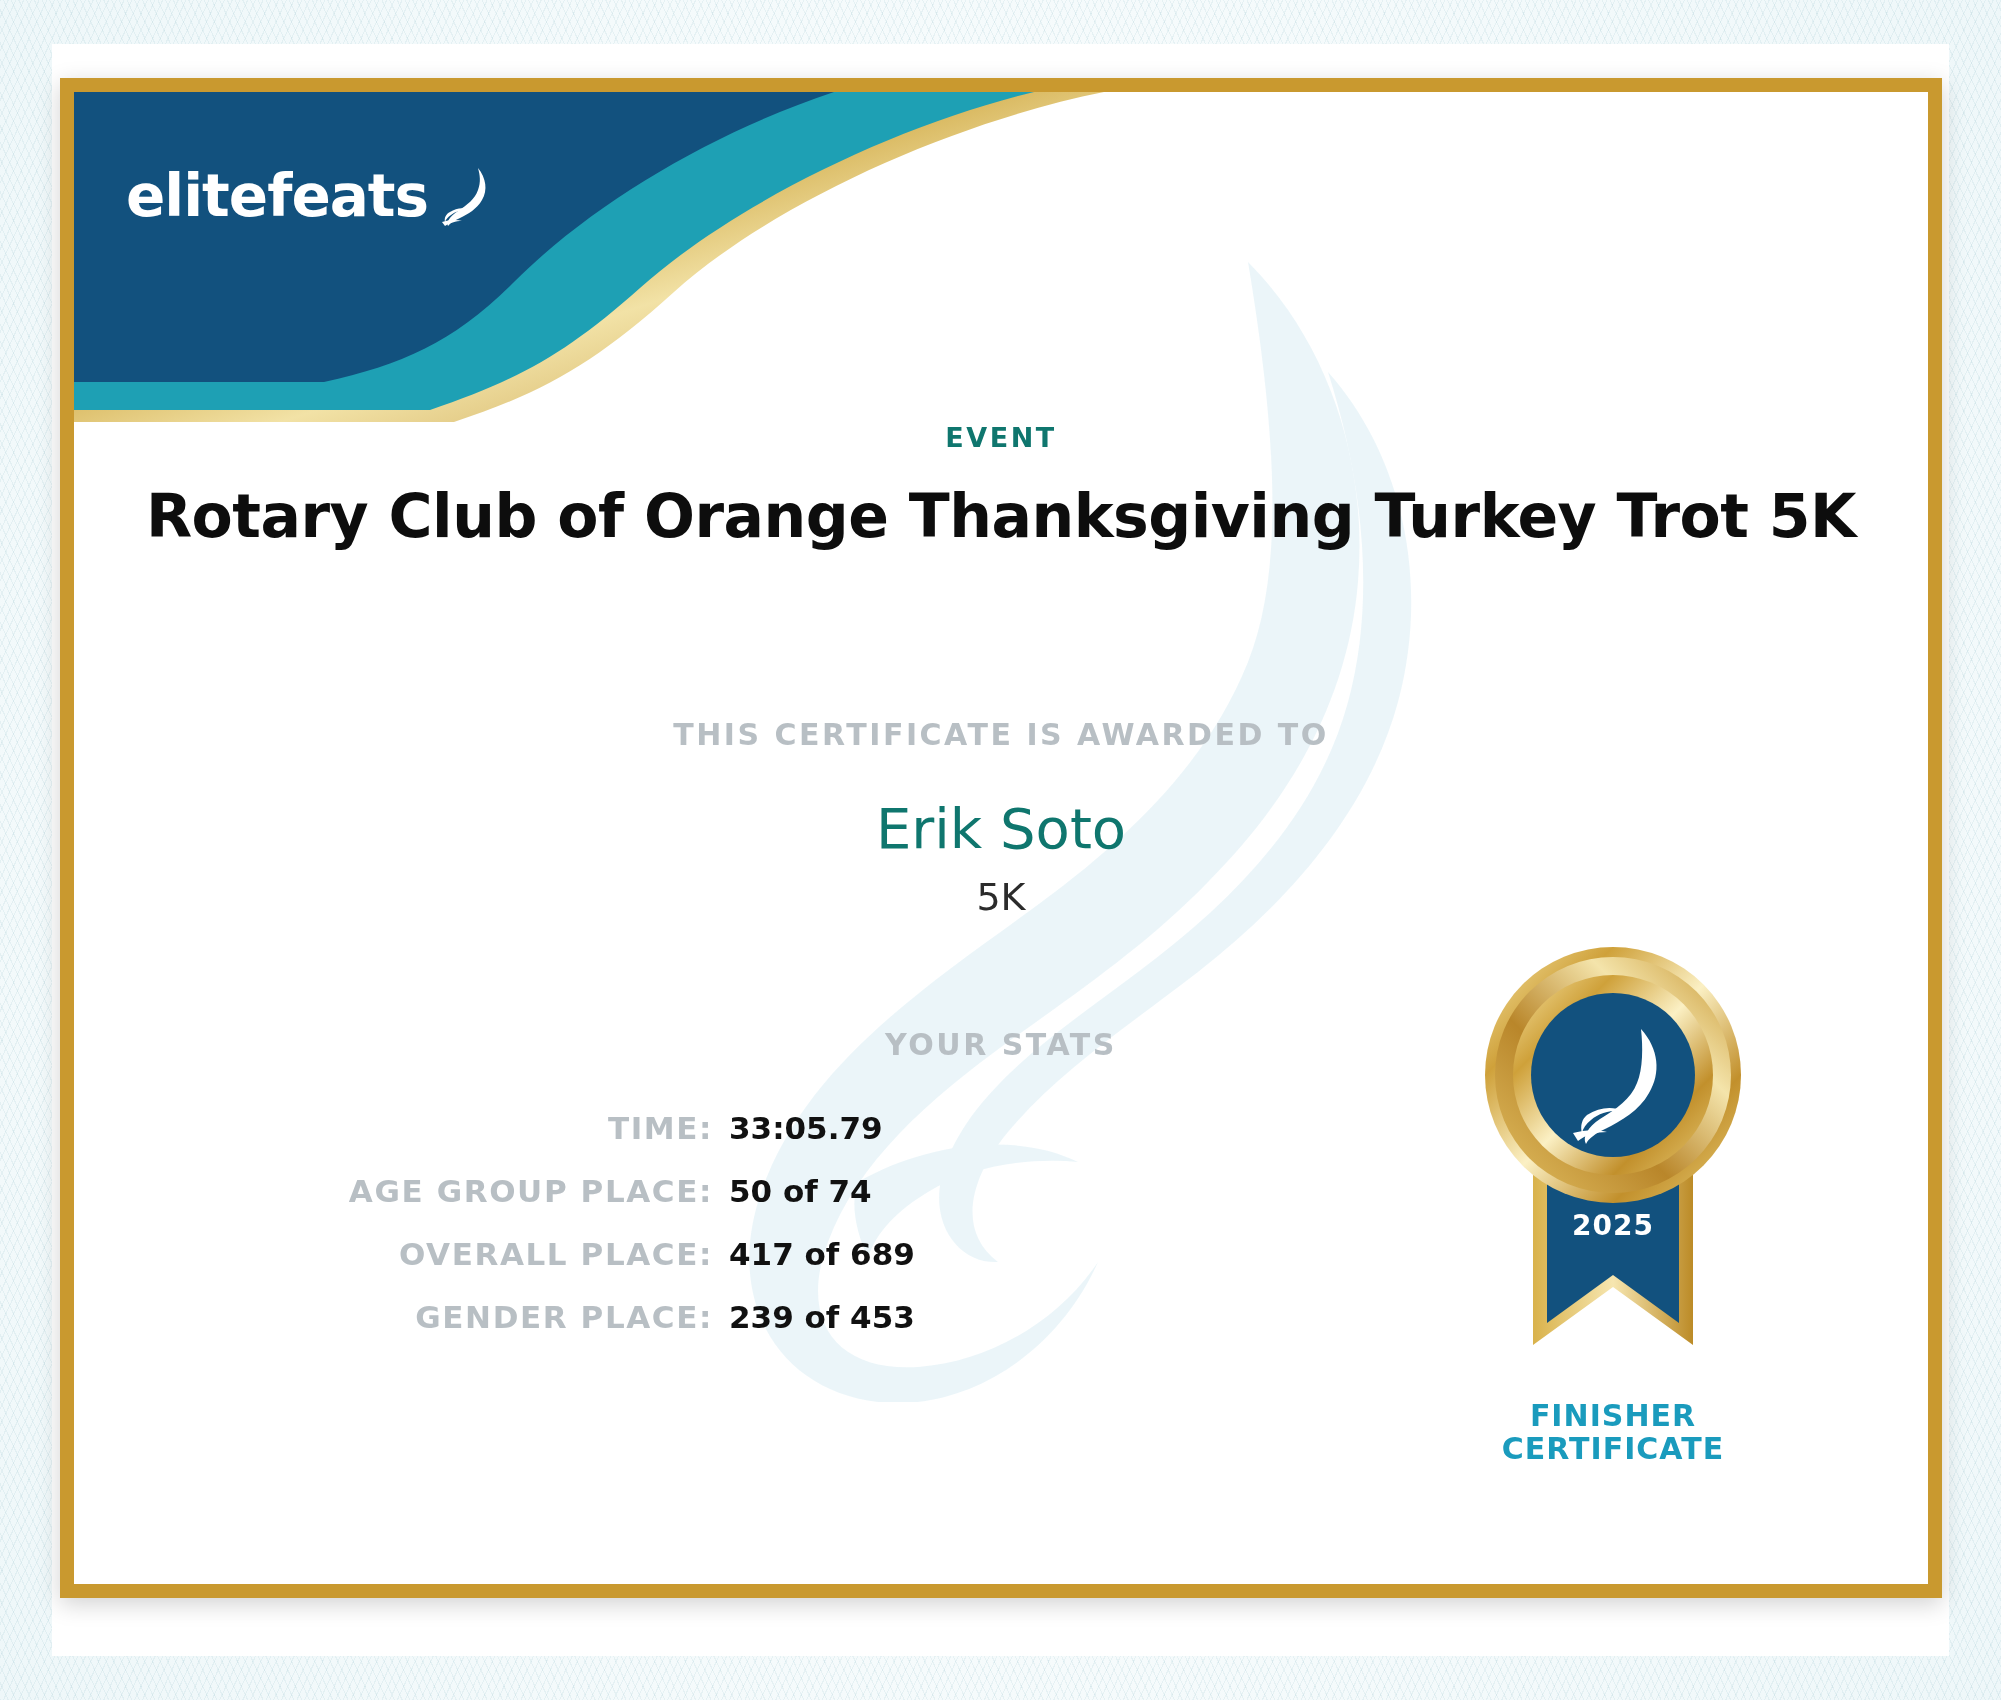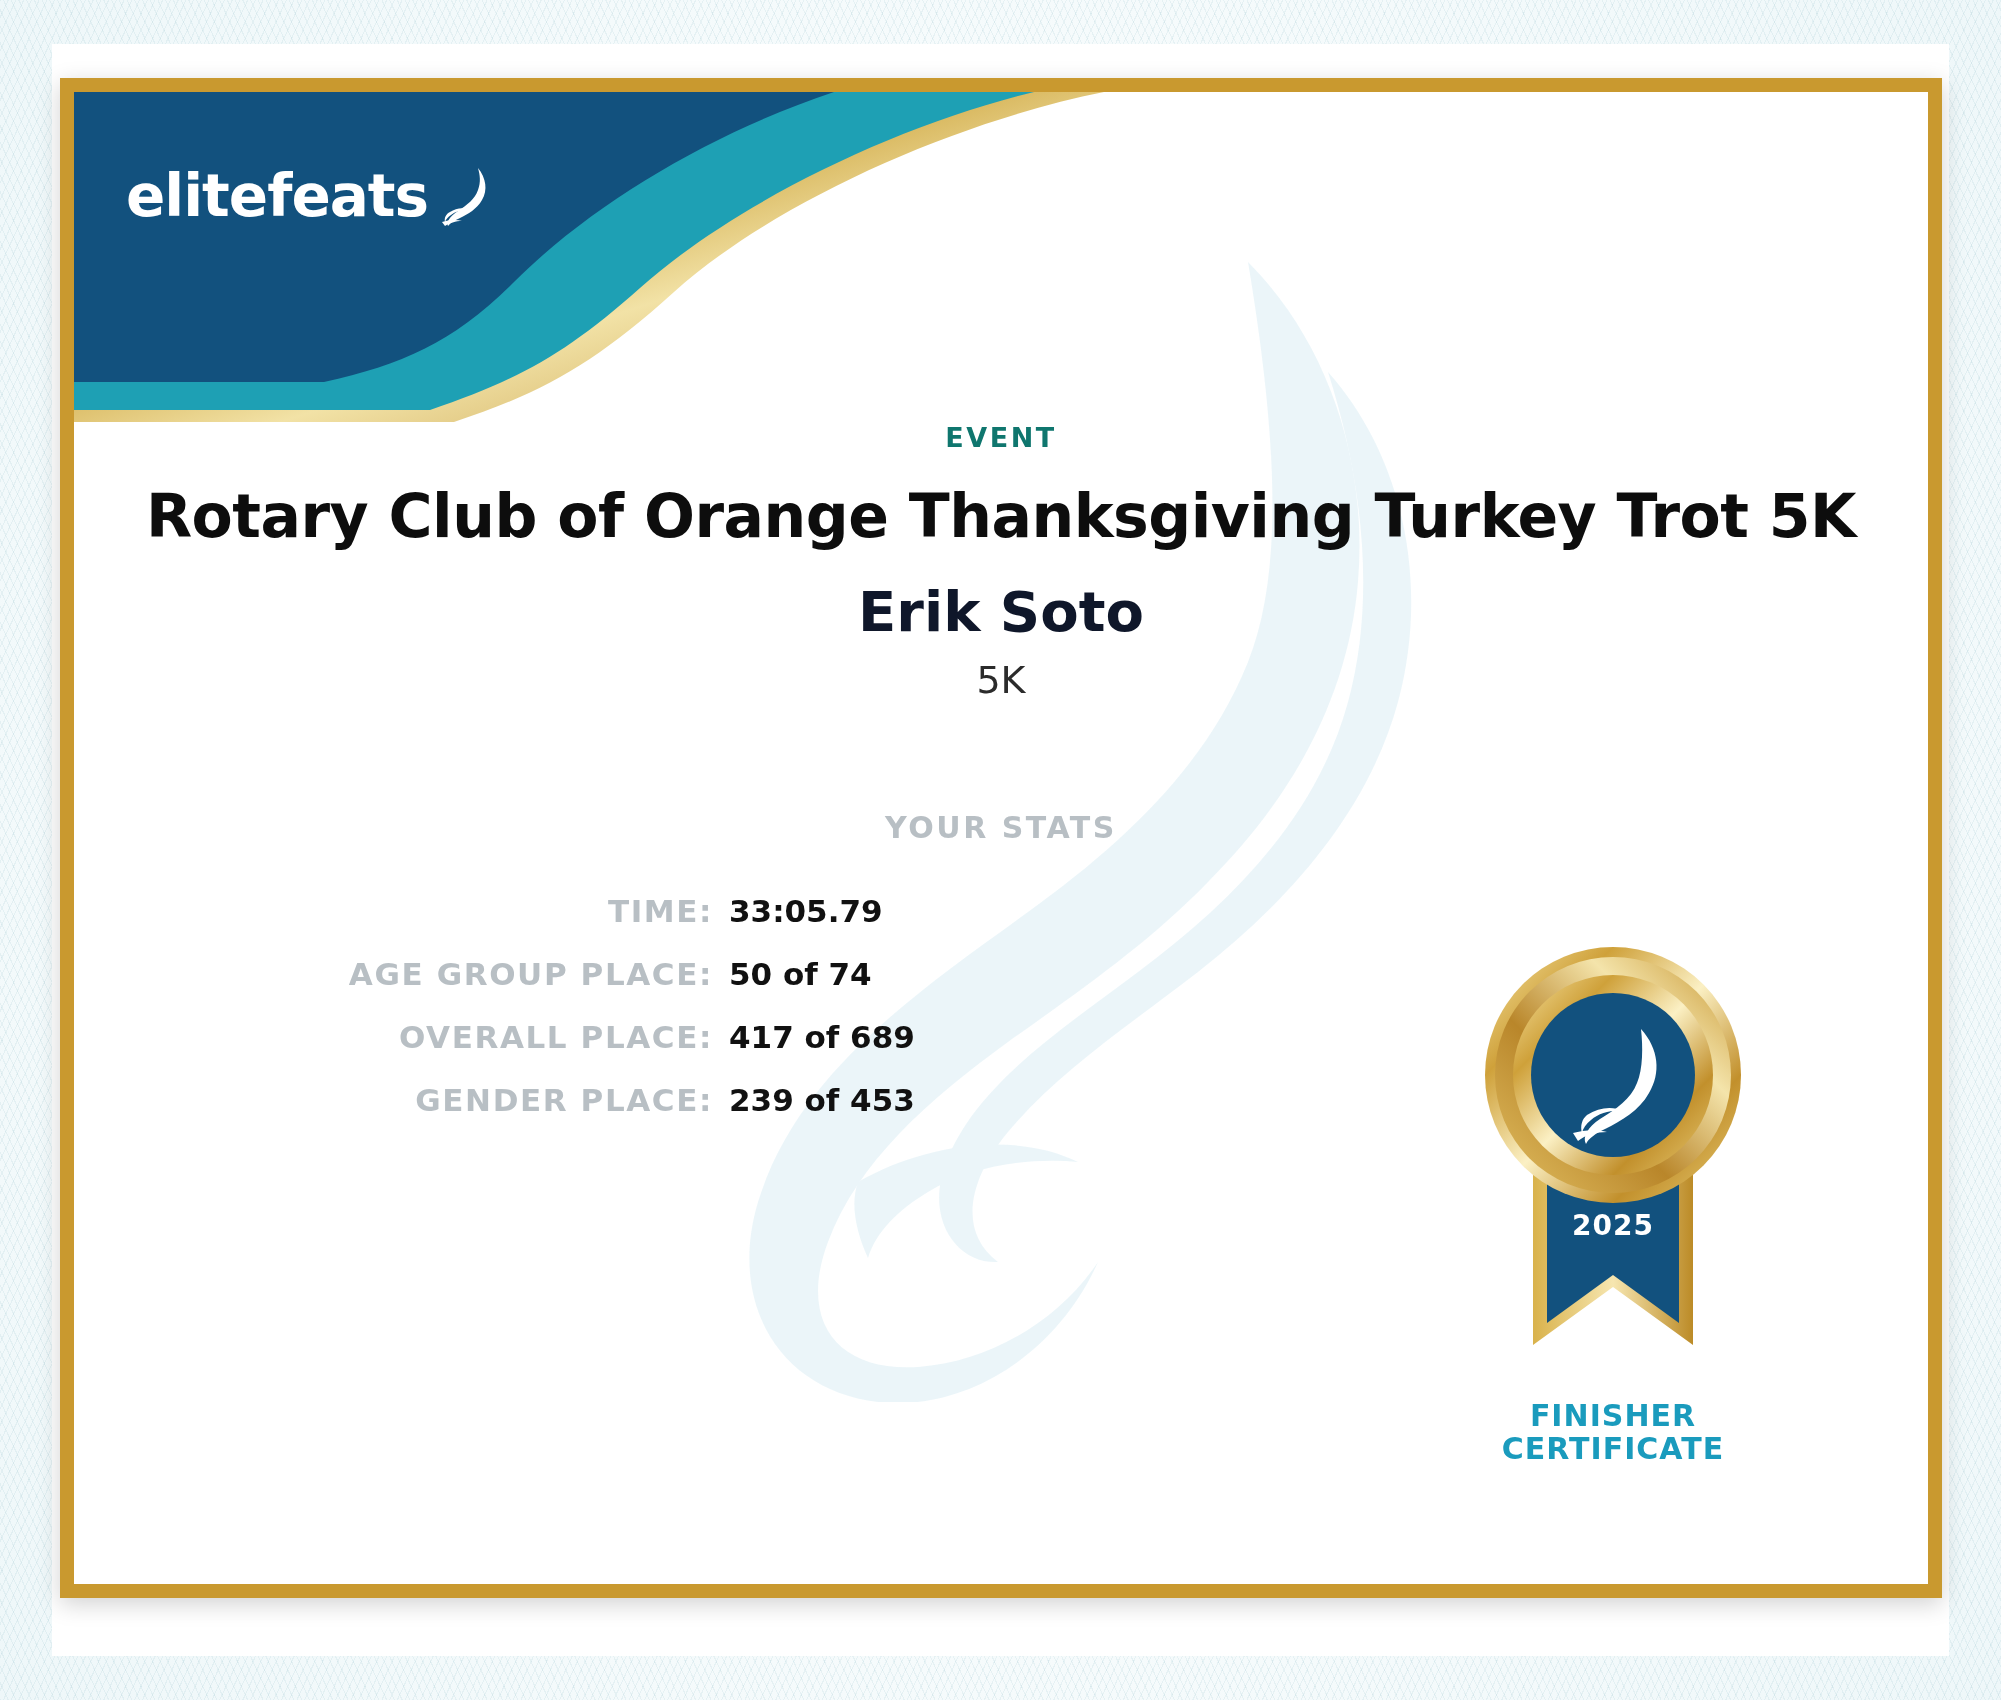--- a/index.html
+++ b/index.html
@@ -124,24 +124,24 @@
   }
   .awarded-label {
     margin-top: 166px;
     color: #b8bfc4;
     font-size: 30px;
     letter-spacing: 2.5px;
     font-weight: bold;
     font-family: "DejaVu Sans", sans-serif;
   }
   .athlete-name {
-    margin-top: 28px;
-    color: #0f172a;
+    margin-top: 44px;
+    color: #0f766e;
     font-size: 56px;
-    font-weight: bold;
+    font-weight: normal;
     font-family: "DejaVu Sans", sans-serif;
   }
   .event-sub {
     margin-top: 14px;
     color: #2b2b2b;
     font-size: 38px;
     font-family: "DejaVu Sans", sans-serif;
   }
   .stats-label {
     margin-top: 108px;
@@ -239,20 +239,21 @@
             <path d="M16 48 C22 44 30 43 36 46 C29 45 22 47 17 51 C14 53 12 55 11 58 C10 54 12 50 16 48 Z"></path>
             <path d="M8 58 C14 56 22 55 28 57 C22 57 15 59 11 62 Z"></path>
           </g>
         </svg>
       </div>
 
       <div class="content">
         <div class="label">EVENT</div>
         <div class="event-name">Rotary Club of Orange Thanksgiving Turkey Trot 5K</div>
 
+        <div class="awarded-label">THIS CERTIFICATE IS AWARDED TO</div>
         <div class="athlete-name">Erik Soto</div>
         <div class="event-sub">5K</div>
 
         <div class="stats-label">YOUR STATS</div>
 
         <div class="stats">
           <div class="stat-row">
             <div class="stat-key">TIME:</div>
             <div class="stat-val">33:05.79</div>
           </div>

